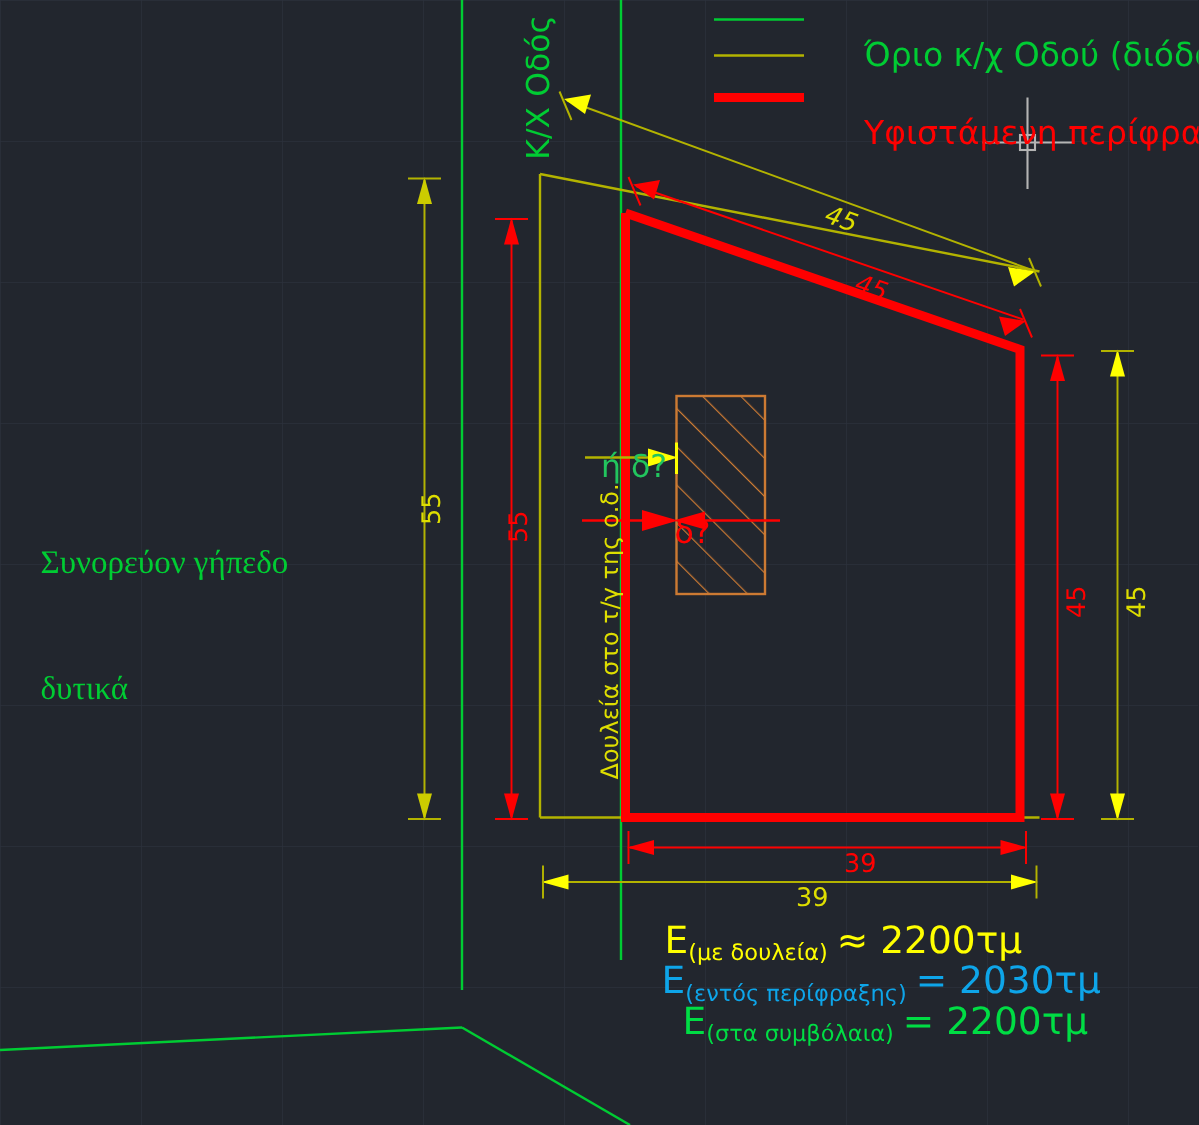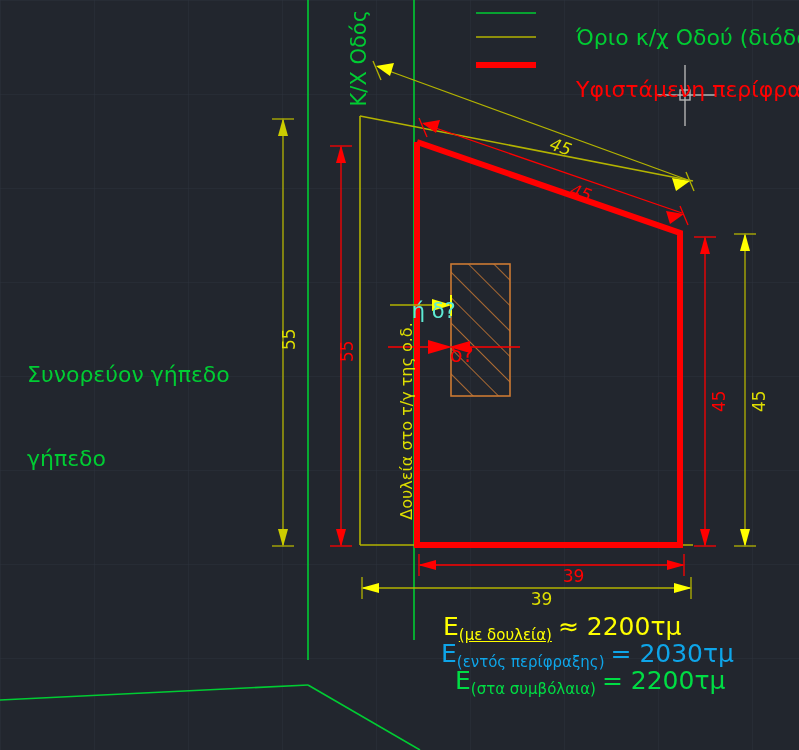--- a/index.html
+++ b/index.html
@@ -167,35 +167,35 @@
   </div>
   <div class="ov" style="left:548px; top:52px; font-size:22px; color:#ff0000;">
     <span>Υφιστάμενη περίφραξη</span>
   </div>
 
   <div class="ov" style="left:323px; top:10px; font-size:21px; color:#00cc33;
               transform-origin: 0 0; transform: rotate(-90deg) translate(-100%, 0);">
     <span>Κ/Χ Οδός</span>
   </div>
 
-  <div class="ov" style="left:27px; top:305px; font-size:22px; color:#00cc33; line-height:28px;">
+  <div class="ov" style="left:27px; top:305px; font-size:22px; color:#00cc33; line-height:28px;font-family:Liberation Serif, serif;">
     <div>Συνορεύον γήπεδο</div>
-    <div>γήπεδο</div>
+    <div>δυτικά</div>
   </div>
 
   <div class="ov" style="left:60px; top:724px; font-size:22px; color:#00cc33;">
     <span>Γήπεδο με οικοδομή</span>
   </div>
 
   <div class="ov" style="left:378px; top:540px; font-size:16px; color:#dede00;
               transform-origin: 0 0; transform: rotate(-90deg);">
     <span>Δουλεία στο τ/γ της ο.δ.</span>
   </div>
 
-  <div class="ov" style="left:385px; top:275px; font-size:21px; color:#5eead4;">
+  <div class="ov" style="left:374px; top:275px; font-size:21px; color:#22c55e;">
     <span>ή δ?</span>
   </div>
   <div class="ov" style="left:423px; top:319px; font-size:21px; color:#ff0000;">
     <span>δ?</span>
   </div>
 
   <div class="ov" style="left:267px; top:320px; font-size:17px; color:#dede00;
               transform-origin: 50% 50%; transform: rotate(-90deg);">
     <span>55</span>
   </div>
@@ -225,21 +225,21 @@
   <div class="ov" style="left:541px; top:546px; font-size:17px; color:#ff0000;">
     <span>39</span>
   </div>
   <div class="ov" style="left:509px; top:569px; font-size:17px; color:#dede00;">
     <span>39</span>
   </div>
 
   <div class="ov" style="left:443px; top:612px;">
 
     <div style="position:absolute; left:0px; top:0px; font-size:25px; color:#ffff00; white-space:nowrap;">
-      <span>E</span><span style="font-size:15px; vertical-align:-5px;text-decoration:underline;">(με δουλεία)</span><span style="margin-left:6px;">≈</span> <span>2200τμ</span>
+      <span>E</span><span style="font-size:15px; vertical-align:-5px;">(με δουλεία)</span><span style="margin-left:6px;">≈</span> <span>2200τμ</span>
     </div>
 
     <div style="position:absolute; left:-2px; top:27px; font-size:25px; color:#0ea5e9; white-space:nowrap;">
       <span>E</span><span style="font-size:15px; vertical-align:-5px;">(εντός περίφραξης)</span><span style="margin-left:6px;">=</span> <span>2030τμ</span>
     </div>
 
     <div style="position:absolute; left:12px; top:54px; font-size:25px; color:#00dd44; white-space:nowrap;">
       <span>E</span><span style="font-size:15px; vertical-align:-5px;text-align:right;">(στα συμβόλαια)</span><span style="margin-left:6px;">=</span> <span>2200τμ</span>
     </div>
   </div>

